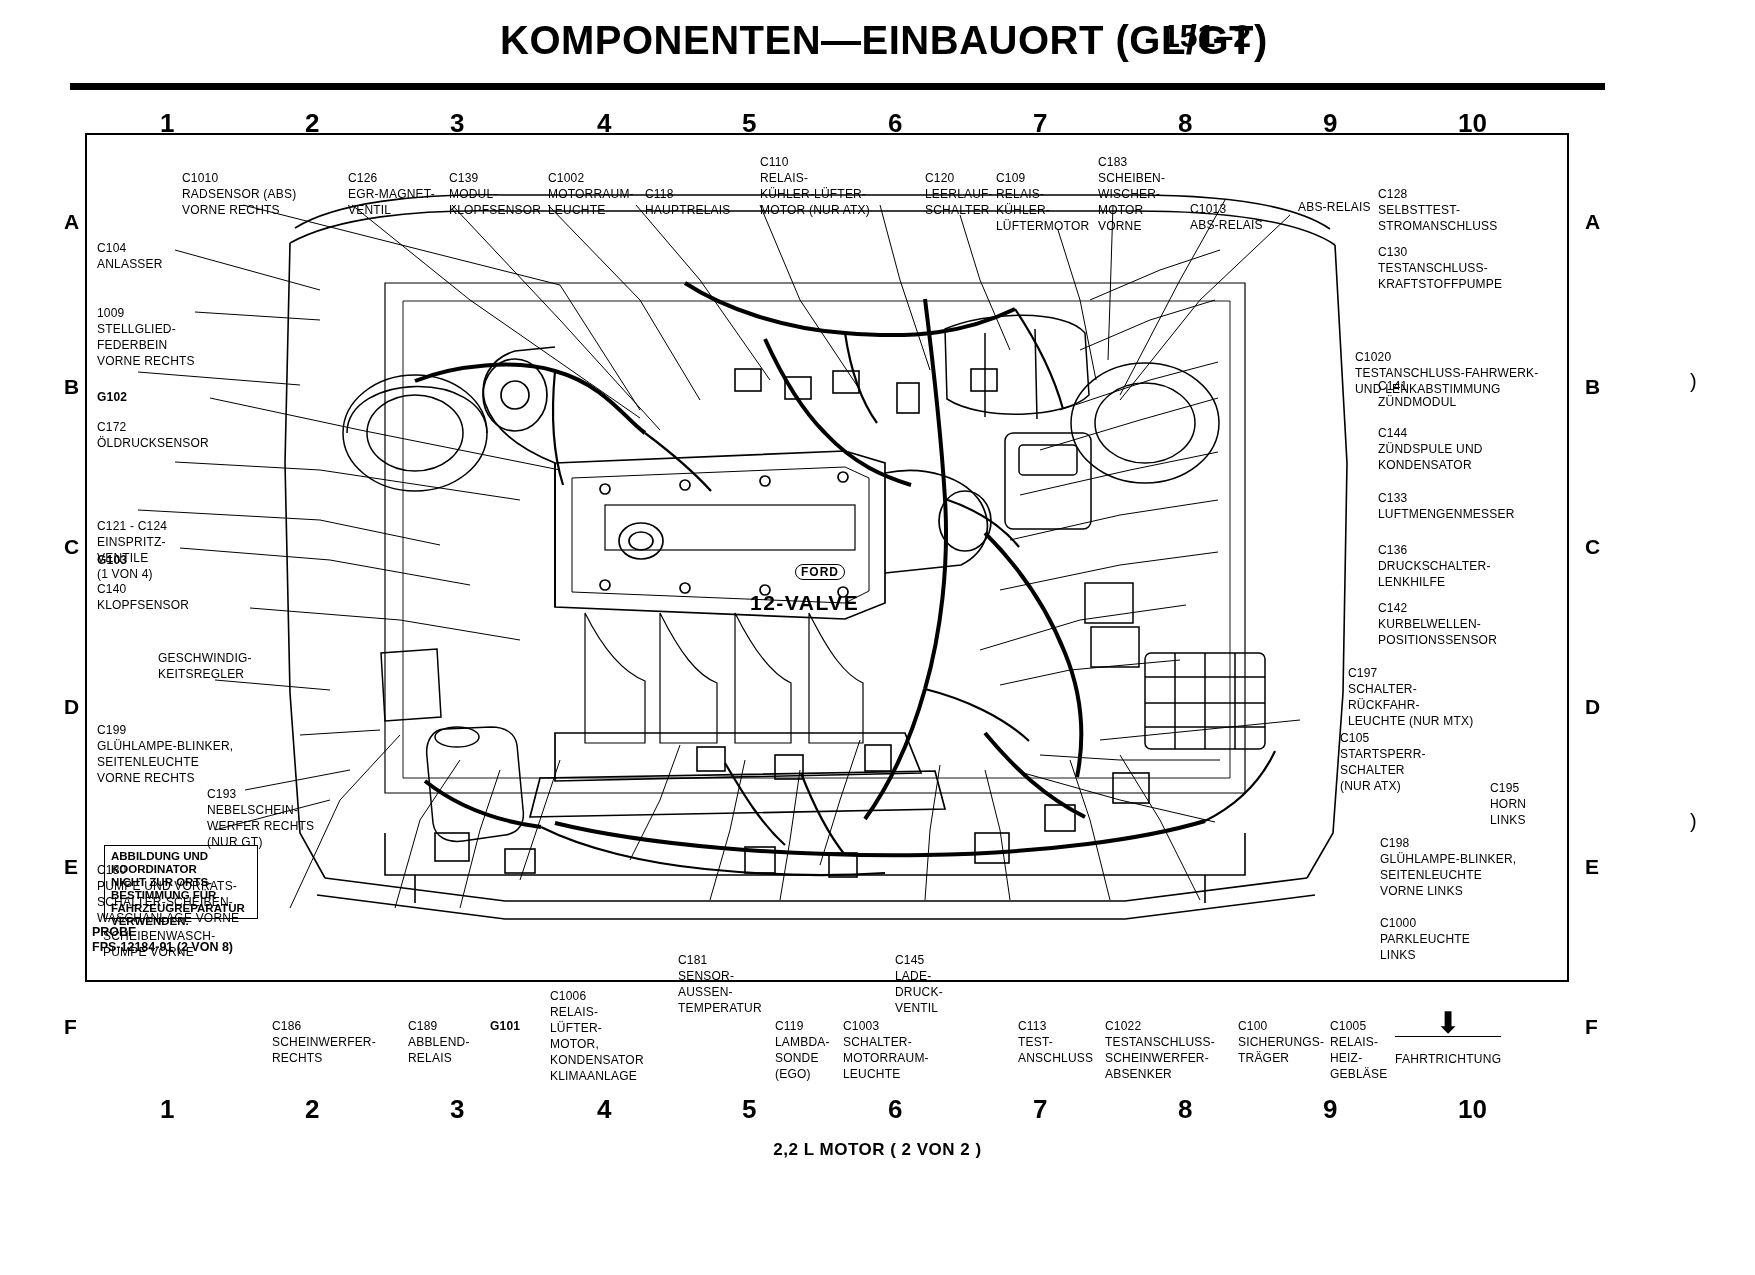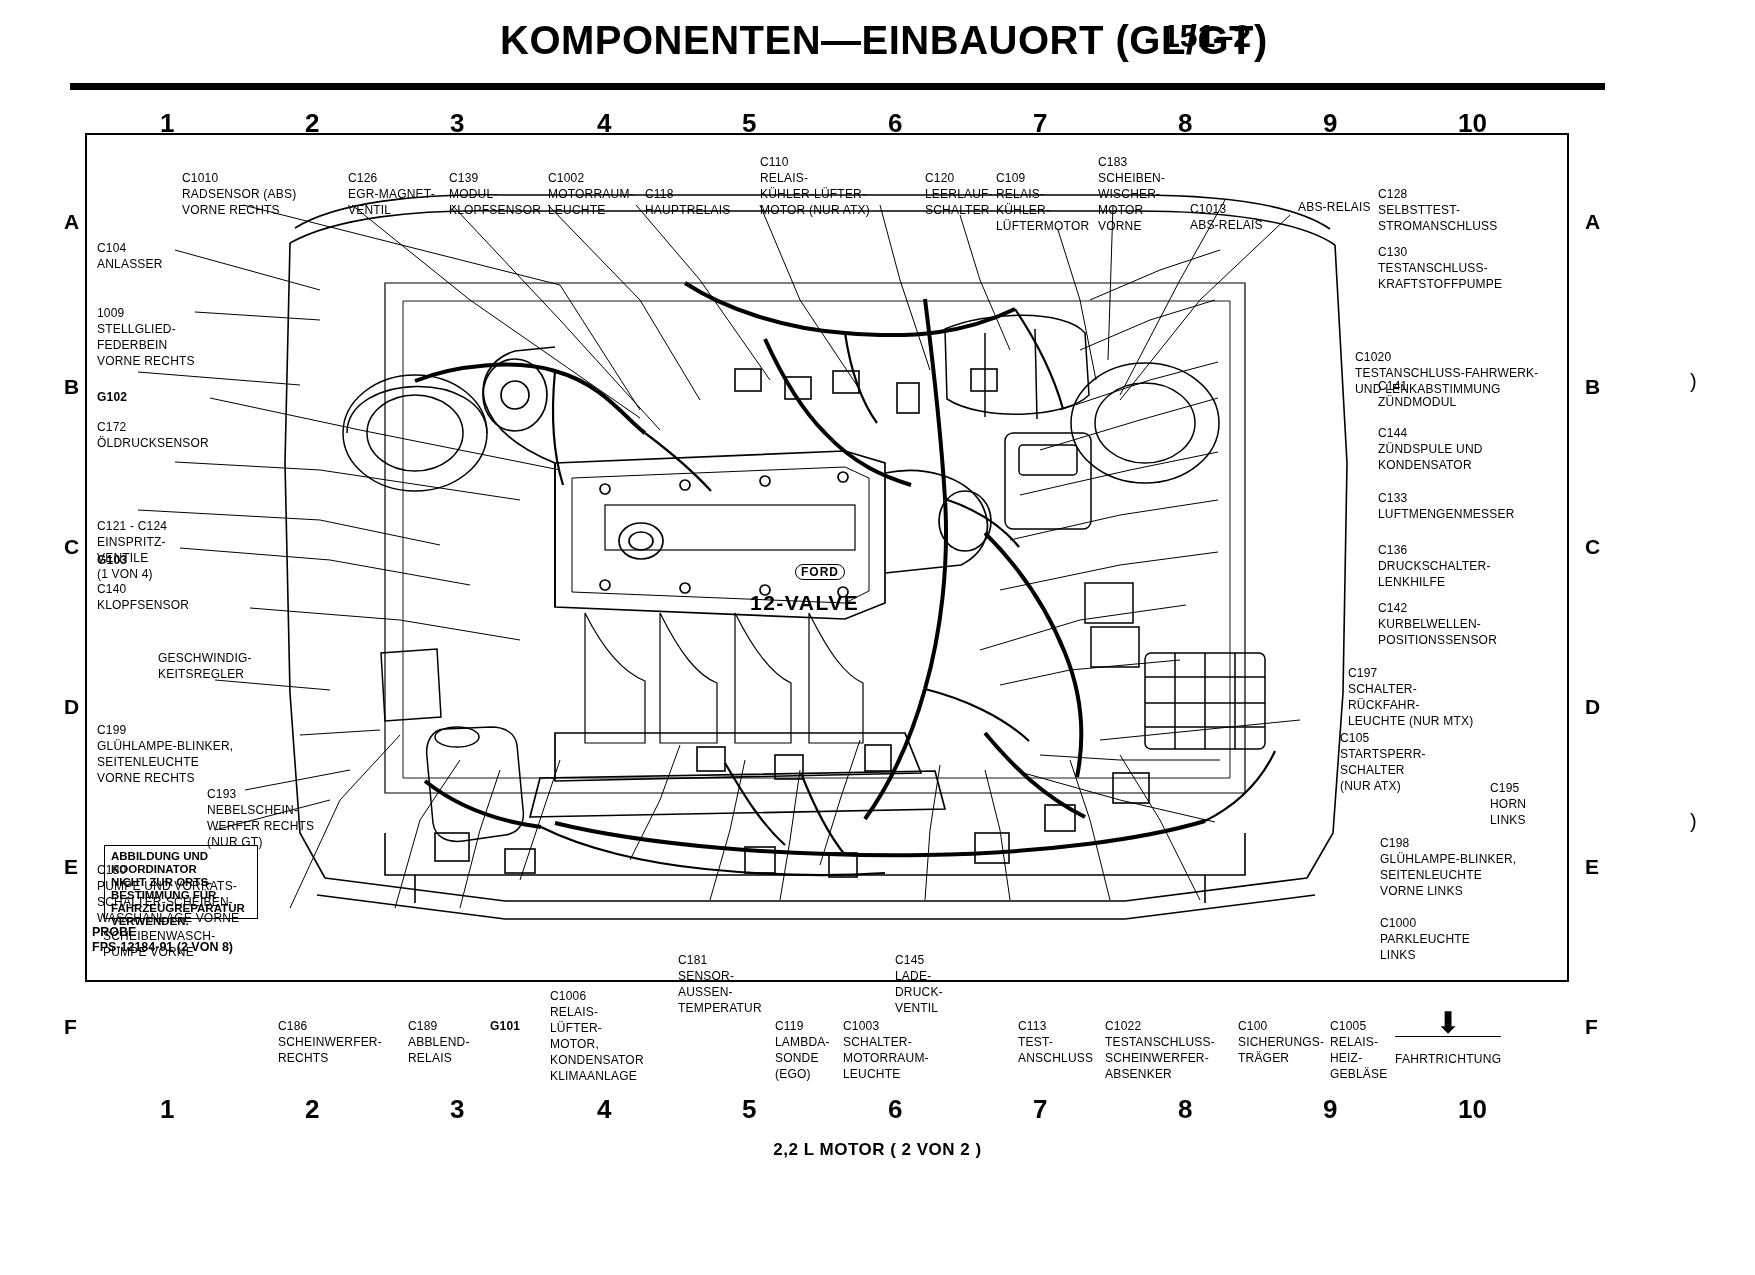--- a/index.html
+++ b/index.html
@@ -387,21 +387,21 @@
 HORN
 LINKS</div>
 <div class="lbl" style="left:1380px;top:835px;">C198
 GLÜHLAMPE-BLINKER,
 SEITENLEUCHTE
 VORNE LINKS</div>
 <div class="lbl" style="left:1380px;top:915px;">C1000
 PARKLEUCHTE
 LINKS</div>
 
-<div class="lbl" style="left:278px;top:1018px;">C186
+<div class="lbl" style="left:272px;top:1018px;">C186
 SCHEINWERFER-
 RECHTS</div>
 <div class="lbl" style="left:408px;top:1018px;">C189
 ABBLEND-
 RELAIS</div>
 <div class="lbl b" style="left:490px;top:1018px;">G101</div>
 <div class="lbl" style="left:550px;top:988px;">C1006
 RELAIS-
 LÜFTER-
 MOTOR,

